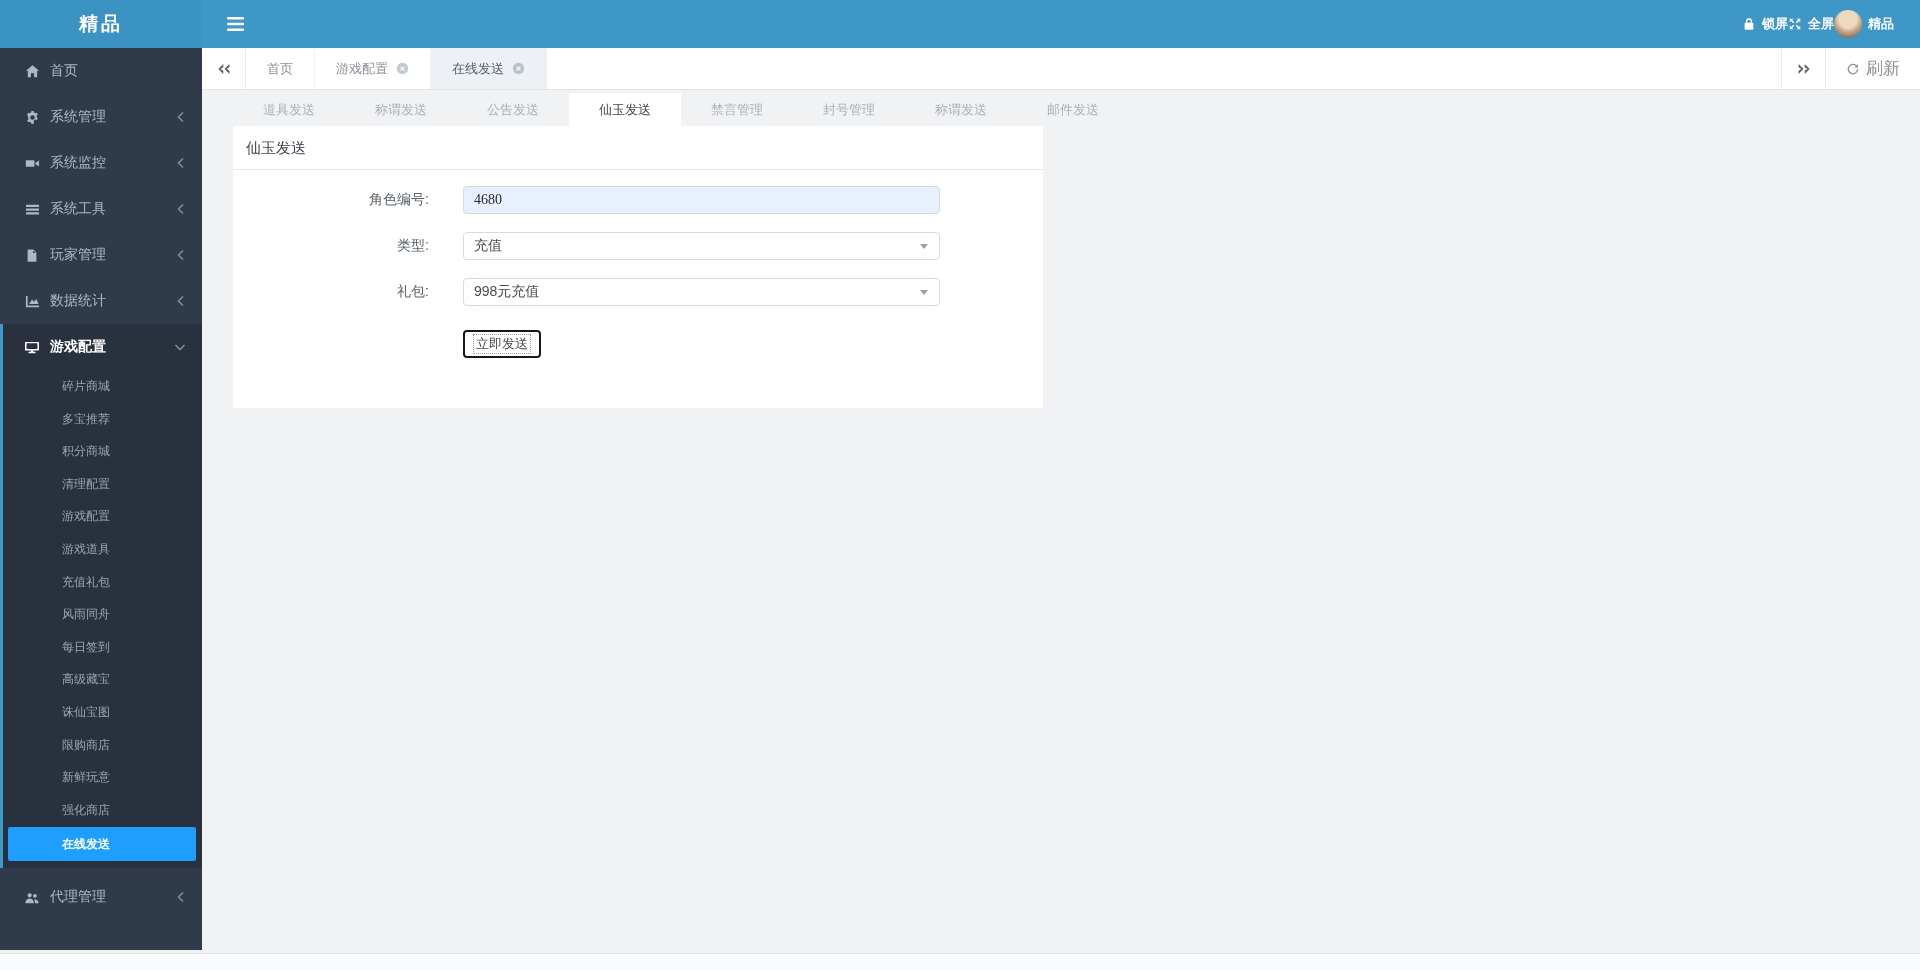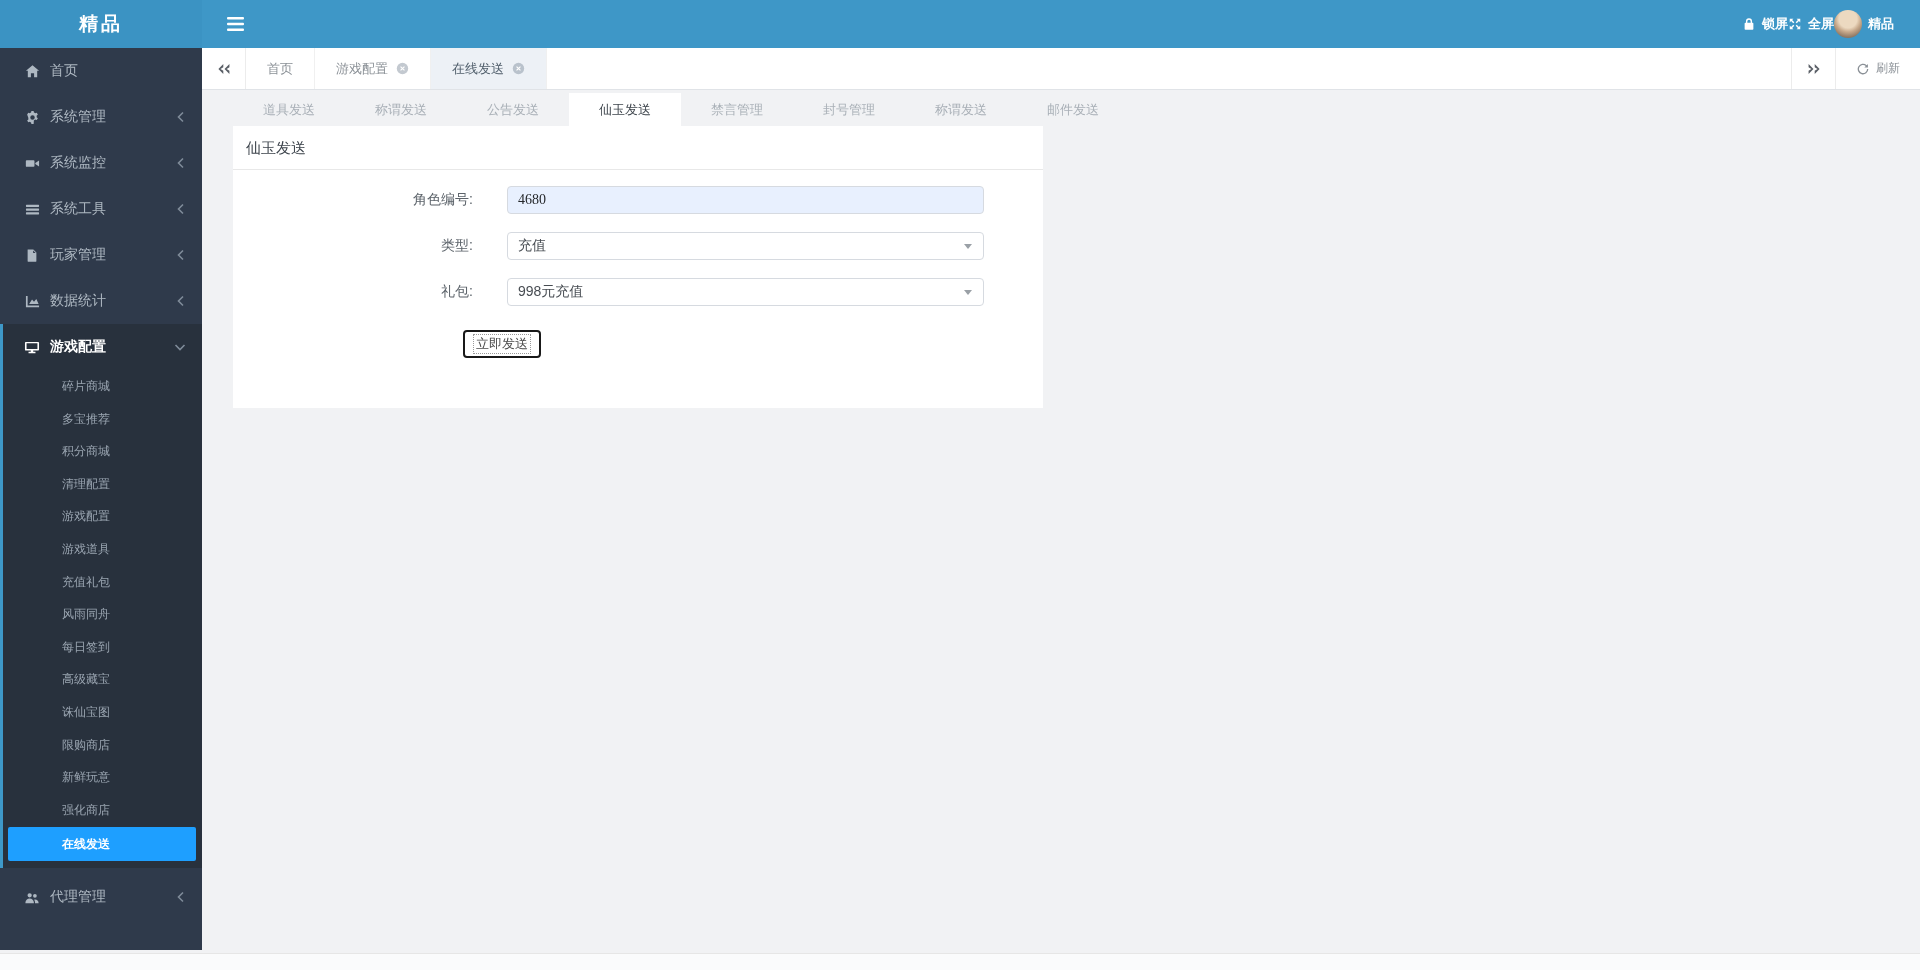--- a/index.html
+++ b/index.html
@@ -35,31 +35,31 @@
   
   .main { position:absolute; left:202px; top:48px; right:0; bottom:0; }
 
   .tabbar { height:42px; background:#ffffff; border-bottom:1px solid #e0e3e7; display:flex; align-items:stretch; }
   .tab-nav-btn { width:44px; display:flex; align-items:center; justify-content:center; color:#5a5f66; cursor:pointer; }
   .tab-nav-btn.left-edge { border-right:1px solid #ececec; }
   .tab-nav-btn.right-edge { border-left:1px solid #ececec; }
   .wtab { display:flex; align-items:center; gap:8px; padding:0 21px; font-size:13px; color:#8b9197; border-right:1px solid #f0f0f0; cursor:pointer; white-space:nowrap; }
   .wtab.active { background:#edf1f6; color:#52606d; }
   .tab-spacer { flex:1; }
-  .refresh-btn { display:flex; align-items:center; gap:6px; padding:3px 20px; font-size:12px; color:#8b9197; border-left:1px solid #ececec; cursor:pointer; }
+  .refresh-btn { display:flex; align-items:center; gap:6px; padding:3px 20px; font-size:17px; color:#8b9197; border-left:1px solid #ececec; cursor:pointer; }
 
   
   .panel { position:absolute; left:31px; top:45px; width:810px; }
   .subtabs { display:flex; height:33px; }
   .subtab { padding:0 30px; display:flex; align-items:center; font-size:13px; color:#a9b0b7; cursor:pointer; white-space:nowrap; }
   .subtab.active { background:#ffffff; color:#3f464d; }
   .panel-body { background:#ffffff; height:282px; }
   .section-title { font-size:15px; color:#3d444c; padding:13px 12px 11px 13px; border-bottom:1px solid #e8e8e8; }
   .form { padding-top:16px; }
-  .form-row { display:flex; align-items:center; margin-bottom:18px;margin-left:44px; }
+  .form-row { display:flex; align-items:center; margin-bottom:18px; }
   .form-label { width:196px; text-align:right; margin-right:34px; font-size:14px; color:#5c636a; }
   .field { width:477px; height:28px; }
   input.field { background:#e8f0fe; border:1px solid #d6dae0; border-radius:4px; padding:0 10px; font-size:14px; color:#26282b; font-family:Liberation Serif, serif; outline:none; }
   .select { position:relative; background:#fff; border:1px solid #d6dae0; border-radius:4px; display:flex; align-items:center; padding:0 10px; font-size:14px; color:#474c52; cursor:pointer; }
   .select .caret { position:absolute; right:11px; top:11px; width:0; height:0; border-left:4.5px solid transparent; border-right:4.5px solid transparent; border-top:5px solid #9aa0a6; }
   .btn-row { margin-left:230px; margin-top:24px; }
   .send-btn { background:#ffffff; border:2px solid #191919; border-radius:4px; padding:3px 9px; font-size:13px; color:#4c4c4c; cursor:pointer; font-family:inherit; }
   .send-btn .inner { outline:1px dotted #9a9a9a; padding:0 2px; display:inline-block; }
 
   .bottom-strip { position:absolute; left:0; right:0; bottom:0; height:17px; background:#fafbfc; border-top:1px solid #e6e6e6; z-index:15; }

